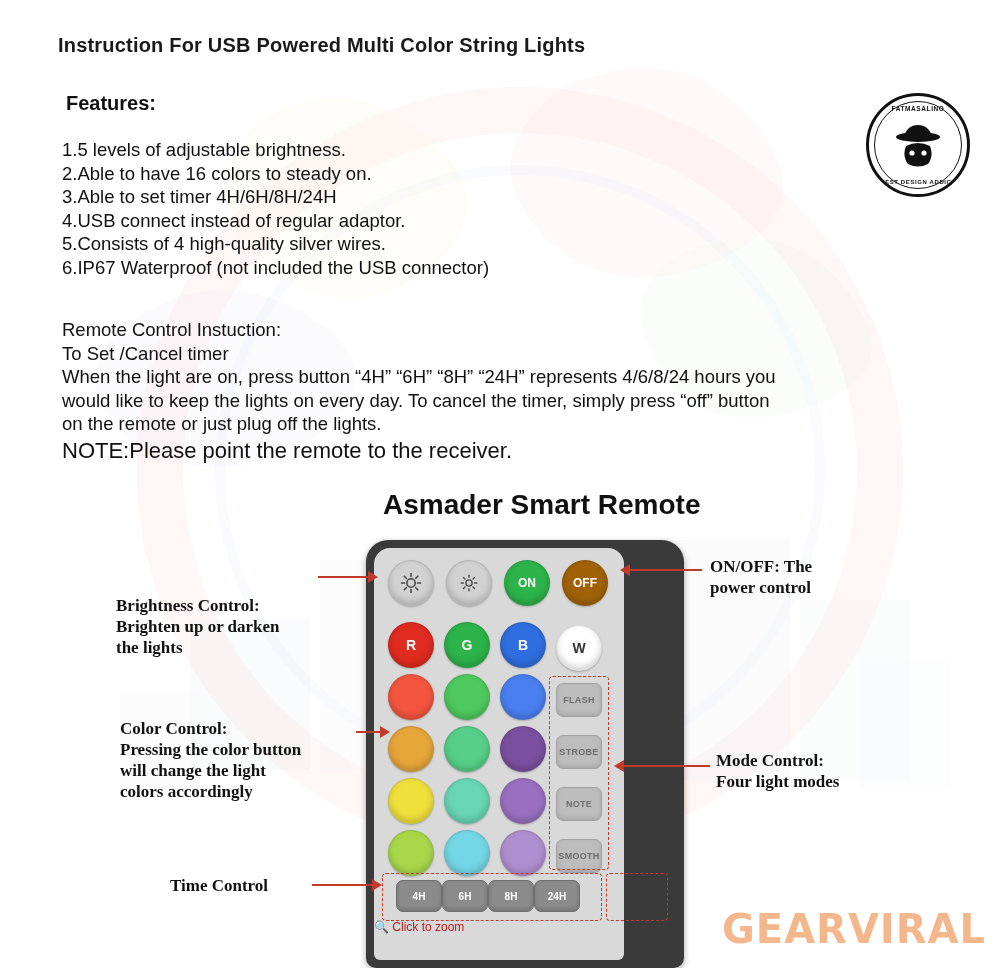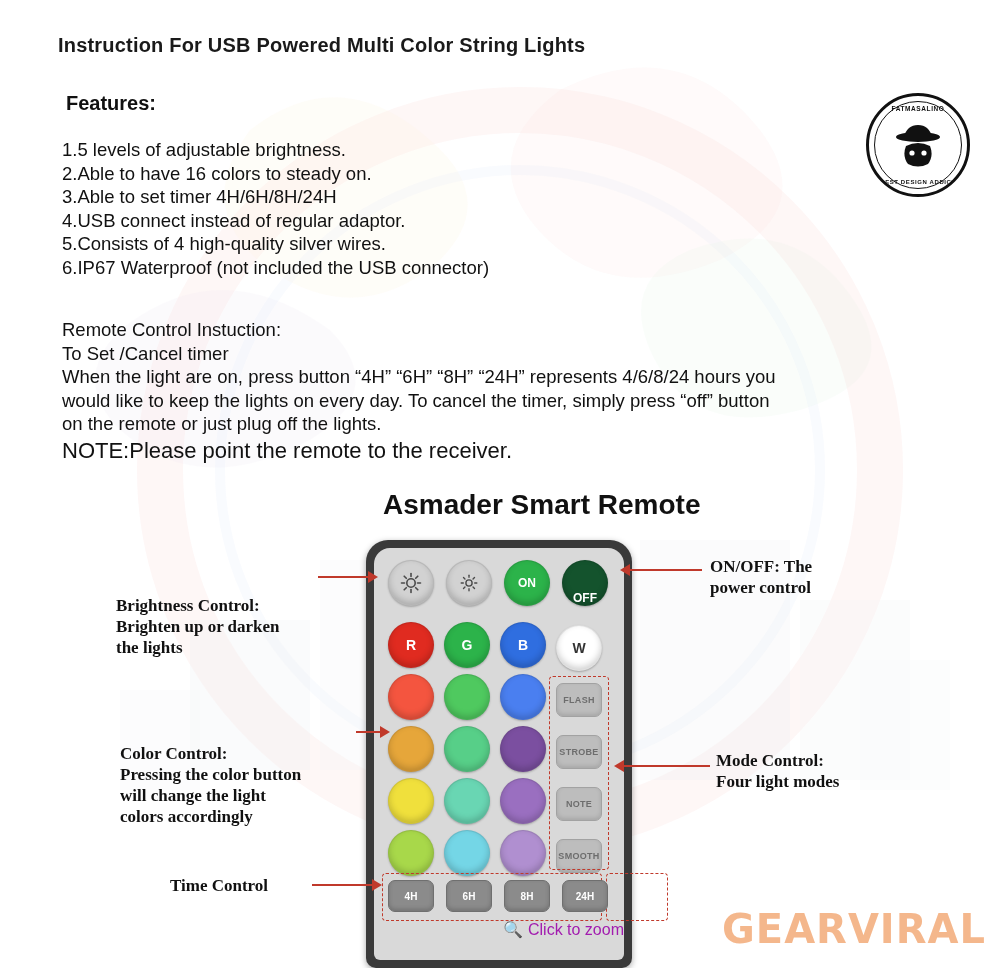--- a/index.html
+++ b/index.html
@@ -70,21 +70,21 @@
     position:absolute;bottom:9px;left:0;width:100%;text-align:center;
     font-size:6px;letter-spacing:.6px;font-weight:bold;
   }
   .logo .glyph{
     position:absolute;left:50%;top:50%;transform:translate(-50%,-50%);
   }
 
   
   .remote{
     position:absolute;left:366px;top:540px;
-    width:266px;height:428px;
+    width:318px;height:428px;
     background:#3a3a3a;
     border-radius:22px 22px 10px 10px;
     box-shadow:0 2px 6px rgba(0,0,0,.35);
   }
   .remote-face{
     position:absolute;left:8px;top:8px;width:250px;height:412px;
     background:#d9d9d9;
     border-radius:16px 16px 6px 6px;
   }
   .row{position:absolute;display:flex;}
@@ -113,41 +113,41 @@
     background:#bdbdbd;border:1px solid #a2a2a2;
     display:flex;align-items:center;justify-content:center;
     font-size:9px;color:#6d6d6d;font-weight:bold;letter-spacing:.3px;
     box-shadow:inset 0 -2px 4px rgba(0,0,0,.12);
   }
   .mode-box{
     position:absolute;left:175px;top:128px;width:58px;height:192px;
     border:1px dashed #c0392b;border-radius:4px;
   }
   .time-row{
-    position:absolute;left:14px;top:332px;
-    display:flex;gap:12px;
+    position:absolute;left:22px;top:332px;
+    display:flex;
   }
   .time-btn{
     width:44px;height:30px;border-radius:7px;
     background:#8b8b8b;border:1px solid #6f6f6f;
     display:flex;align-items:center;justify-content:center;
     font-size:10px;color:#fff;font-weight:bold;
     box-shadow:inset 0 -2px 4px rgba(0,0,0,.18);
   }
   .time-box{
     position:absolute;left:8px;top:325px;width:218px;height:46px;
     border:1px dashed #c0392b;border-radius:4px;
   }
   .time-box2{
     position:absolute;left:232px;top:325px;width:60px;height:46px;
     border:1px dashed #c0392b;border-radius:4px;
   }
   .zoom-hint{
     position:absolute;left:0;width:250px;top:372px;
-    text-align:right;font-size:16px;color:#a21caf;
+    text-align:left;font-size:12px;color:#b91c1c;
   }
 
   
   .callout{position:absolute;font-family:"Liberation Serif", serif;font-weight:bold;font-size:17px;line-height:21px;color:#111;}
   .lead{position:absolute;background:#c0392b;height:2px;}
   .arrow{
     position:absolute;width:0;height:0;
     border-top:6px solid transparent;border-bottom:6px solid transparent;
   }
   .arrow-right{border-left:10px solid #c0392b;}
@@ -250,21 +250,21 @@
               <line x1="6" y1="6" x2="7.6" y2="7.6"></line>
                 <line x1="16.4" y1="16.4" x2="18" y2="18"></line>
               <line x1="18" y1="6" x2="16.4" y2="7.6"></line>
                 <line x1="7.6" y1="16.4" x2="6" y2="18"></line>
             </g>
           </svg>
         </div>
         <div class="btn-round" style="background:#2cb34a;">
           <span>ON</span>
         </div>
-        <div class="btn-round" style="background:#14532d;align-items:flex-end;">
+        <div class="btn-round" style="background:#a16207;">
           <span>OFF</span>
         </div>
       </div>
 
       <div class="grid">
         <div class="btn-round" style="background:#e02b20;">
           <span>R</span>
           </div>
         <div class="btn-round" style="background:#2cb34a;">
           <span>G</span>
@@ -347,21 +347,21 @@
   </div>
 
   <div class="callout" style="left:116px;top:595px;font-family:Liberation Serif, serif;">
     <div>Brightness Control:</div>
     <div>Brighten up or darken</div>
     <div>the lights</div>
   </div>
   <div class="lead" style="left:318px;top:576px;width:52px;"></div>
   <div class="arrow arrow-right" style="left:368px;top:571px;"></div>
 
-  <div class="callout" style="left:120px;top:718px;margin-top:25px;">
+  <div class="callout" style="left:120px;top:718px;">
     <div>Color Control:</div>
     <div>Pressing the color button</div>
     <div>will change the light</div>
     <div>colors accordingly</div>
   </div>
   <div class="lead" style="left:356px;top:731px;width:26px;"></div>
   <div class="arrow arrow-right" style="left:380px;top:726px;"></div>
 
   <div class="callout" style="left:170px;top:875px;">
     <div>Time Control</div>

